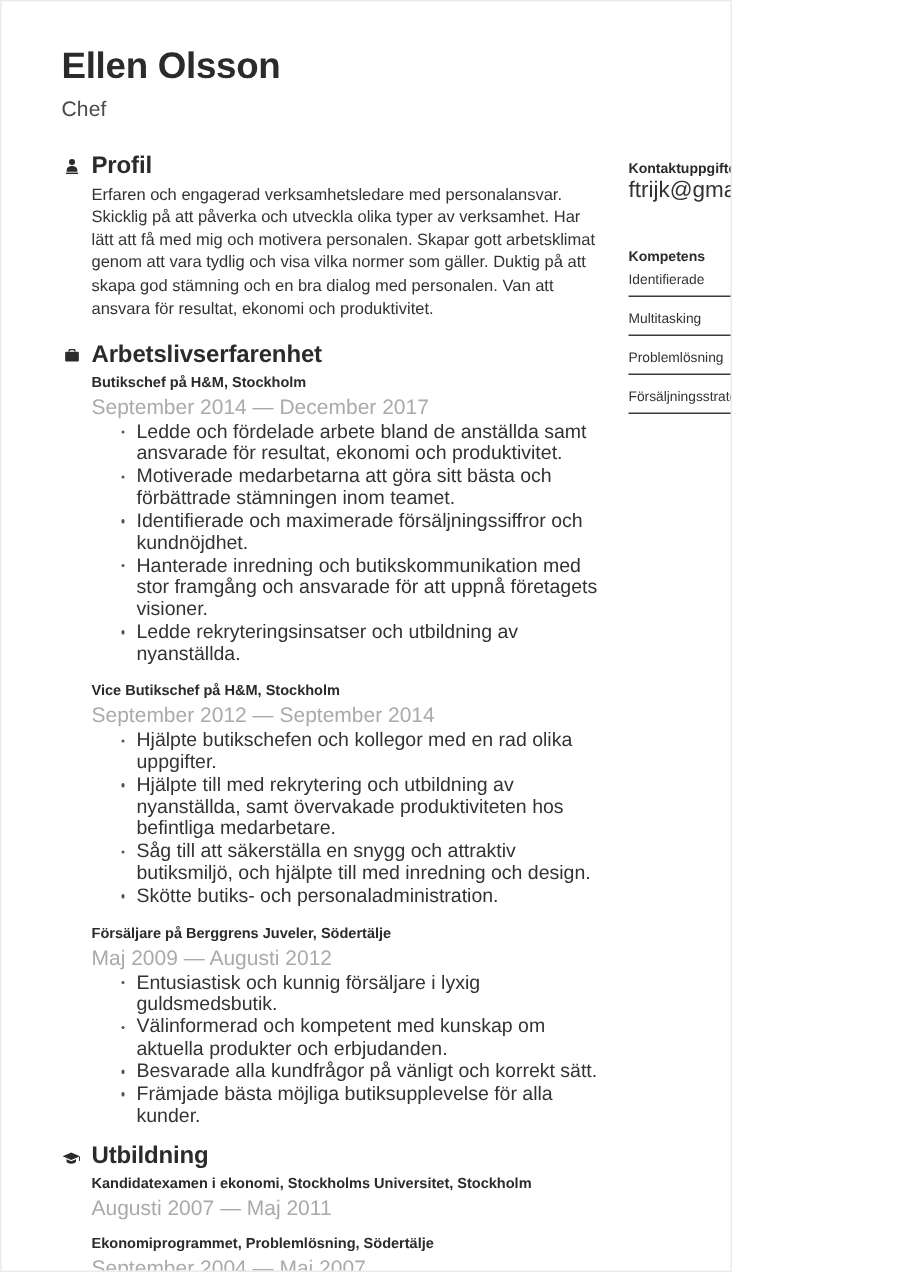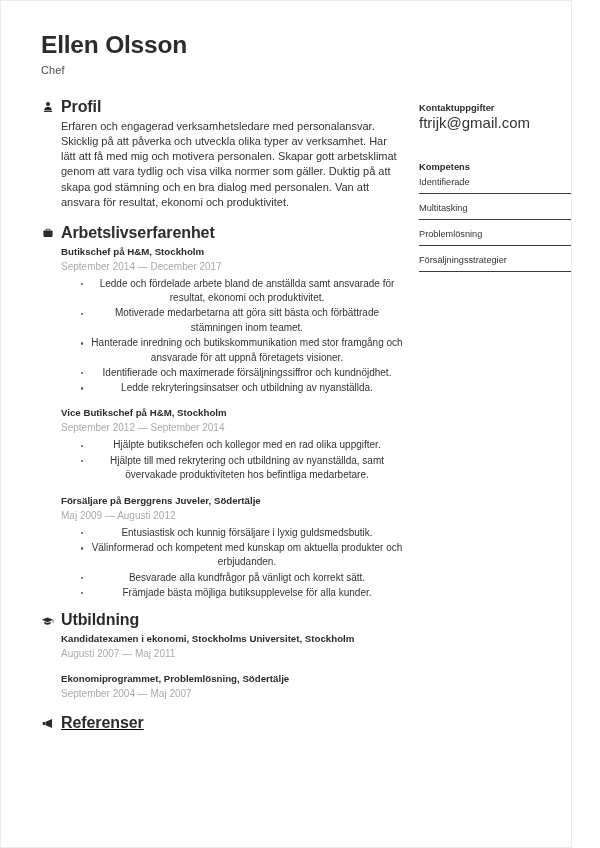--- a/index.html
+++ b/index.html
@@ -5,38 +5,38 @@
   * { box-sizing: border-box; margin: 0; padding: 0; }
   html, body {
     width: 600px;
     height: 848px;
     background: #ffffff;
     font-family: "Liberation Sans", sans-serif;
     -webkit-font-smoothing: antialiased;
   }
   .page {
     position: relative;
-    width: 572px;
+    width: 488px;
     height: 848px;
     background: #ffffff;
     border: 1px solid #ebebeb;
     overflow: hidden;
   }
 
   
   .header { padding: 30px 40px 0 40px; }
   .name {
     font-size: 24.5px;
     font-weight: 700;
     color: #2b2b2b;
     letter-spacing: -0.2px;
     line-height: 1.15;
   }
   .job-title {
-    font-size: 11px;
+    font-size: 14px;
     color: #4a4a4a;
     margin-top: 5px;
     letter-spacing: 0.1px;
   }
 
   
   .body {
     display: flex;
     align-items: flex-start;
     padding: 0 26px 0 40px;
@@ -81,38 +81,37 @@
 
   
   .entry { margin-bottom: 11px; }
   .entry-title {
     font-size: 9.7px;
     font-weight: 700;
     color: #2b2b2b;
     line-height: 14px;
   }
   .entry-date {
-    font-size: 10px;
+    font-size: 14px;
     color: #aaaaaa;
     margin-top: 2px;
     line-height: 12px;
   }
   .bullets {
     list-style: none;
     margin-top: 4px;
     padding-left: 19px;
   }
   .bullets li {
     position: relative;
-    font-size: 10px;
+    font-size: 13px;
     line-height: 14.6px;
     color: #333333;
     padding-left: 11px;
     margin-bottom: 0.5px;
-    text-align: center;
   }
   .bullets li::before {
     content: "";
     position: absolute;
     left: 1px;
     top: 6.3px;
     width: 2.4px;
     height: 2.4px;
     border-radius: 50%;
     background: #555555;
@@ -187,32 +186,34 @@
           <span class="section-title">Arbetslivserfarenhet</span>
         </div>
         <div class="exp-body">
 
           <div class="entry">
             <div class="entry-title">Butikschef på H&amp;M, Stockholm</div>
             <div class="entry-date">September 2014 — December 2017</div>
             <ul class="bullets">
               <li>Ledde och fördelade arbete bland de anställda samt ansvarade för resultat, ekonomi och produktivitet.</li>
               <li>Motiverade medarbetarna att göra sitt bästa och förbättrade stämningen inom teamet.</li>
+              <li>Identifierade och maximerade försäljningssiffror och kundnöjdhet.</li>
               <li>Hanterade inredning och butikskommunikation med stor framgång och ansvarade för att uppnå företagets visioner.</li>
-              <li>Identifierade och maximerade försäljningssiffror och kundnöjdhet.</li>
               <li>Ledde rekryteringsinsatser och utbildning av nyanställda.</li>
             </ul>
           </div>
 
           <div class="entry">
             <div class="entry-title">Vice Butikschef på H&amp;M, Stockholm</div>
             <div class="entry-date">September 2012 — September 2014</div>
             <ul class="bullets">
               <li>Hjälpte butikschefen och kollegor med en rad olika uppgifter.</li>
               <li>Hjälpte till med rekrytering och utbildning av nyanställda, samt övervakade produktiviteten hos befintliga medarbetare.</li>
+              <li>Såg till  att säkerställa en snygg och attraktiv butiksmiljö, och hjälpte till med inredning och design.</li>
+              <li>Skötte butiks- och personaladministration.</li>
             </ul>
           </div>
 
           <div class="entry">
             <div class="entry-title">Försäljare på Berggrens Juveler, Södertälje</div>
             <div class="entry-date">Maj 2009 — Augusti 2012</div>
             <ul class="bullets">
               <li>Entusiastisk och kunnig försäljare i lyxig guldsmedsbutik.</li>
               <li>Välinformerad och kompetent med kunskap om aktuella produkter och erbjudanden.</li>
               <li>Besvarade alla kundfrågor på vänligt och korrekt sätt.</li>

